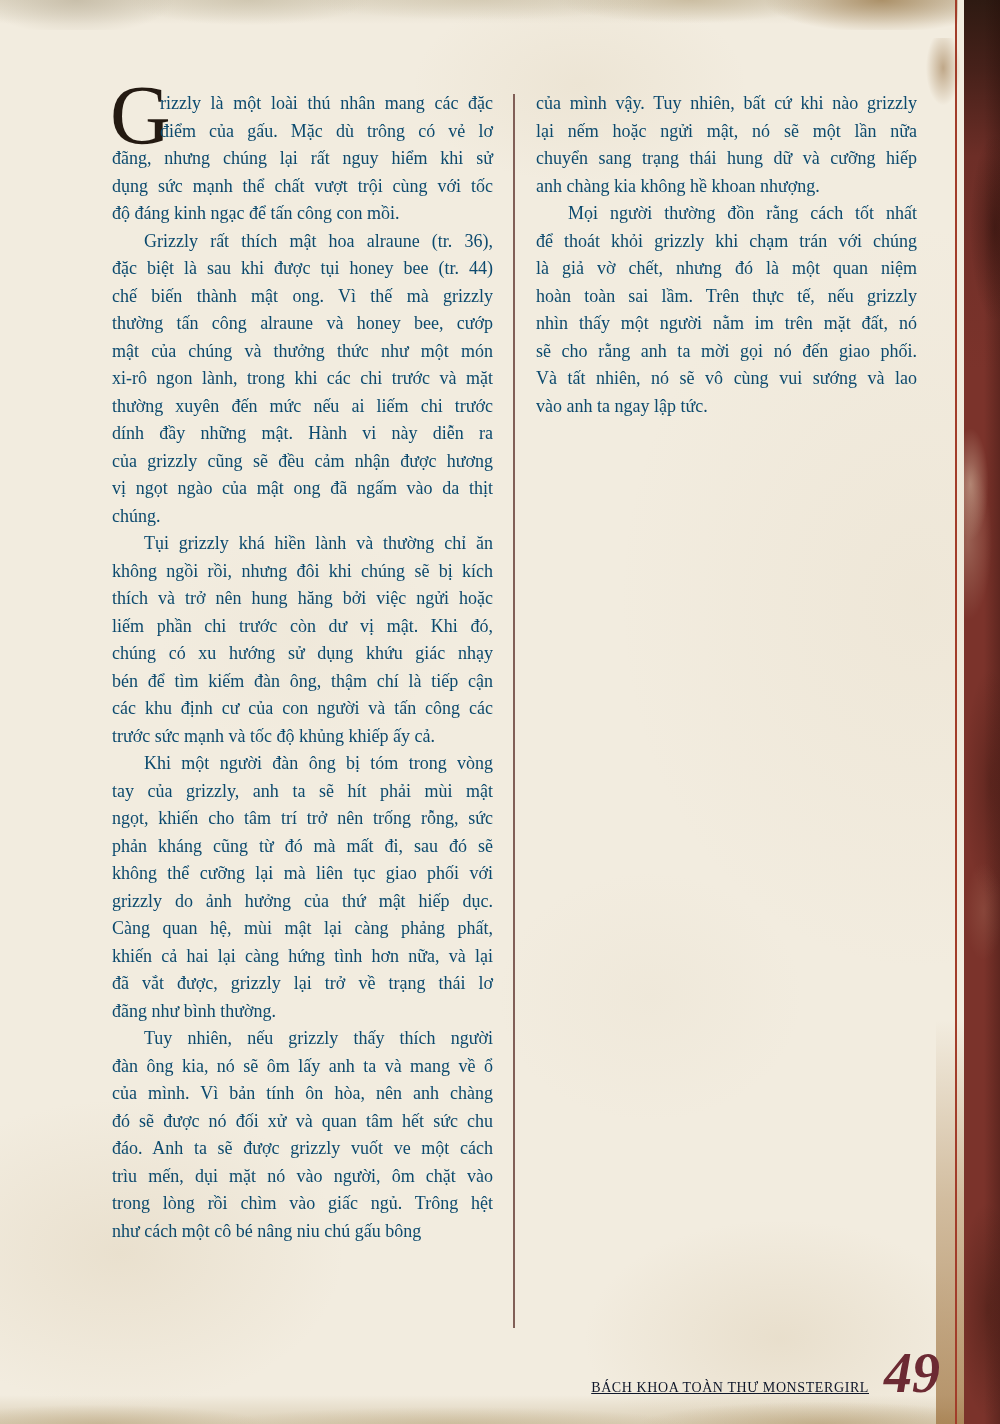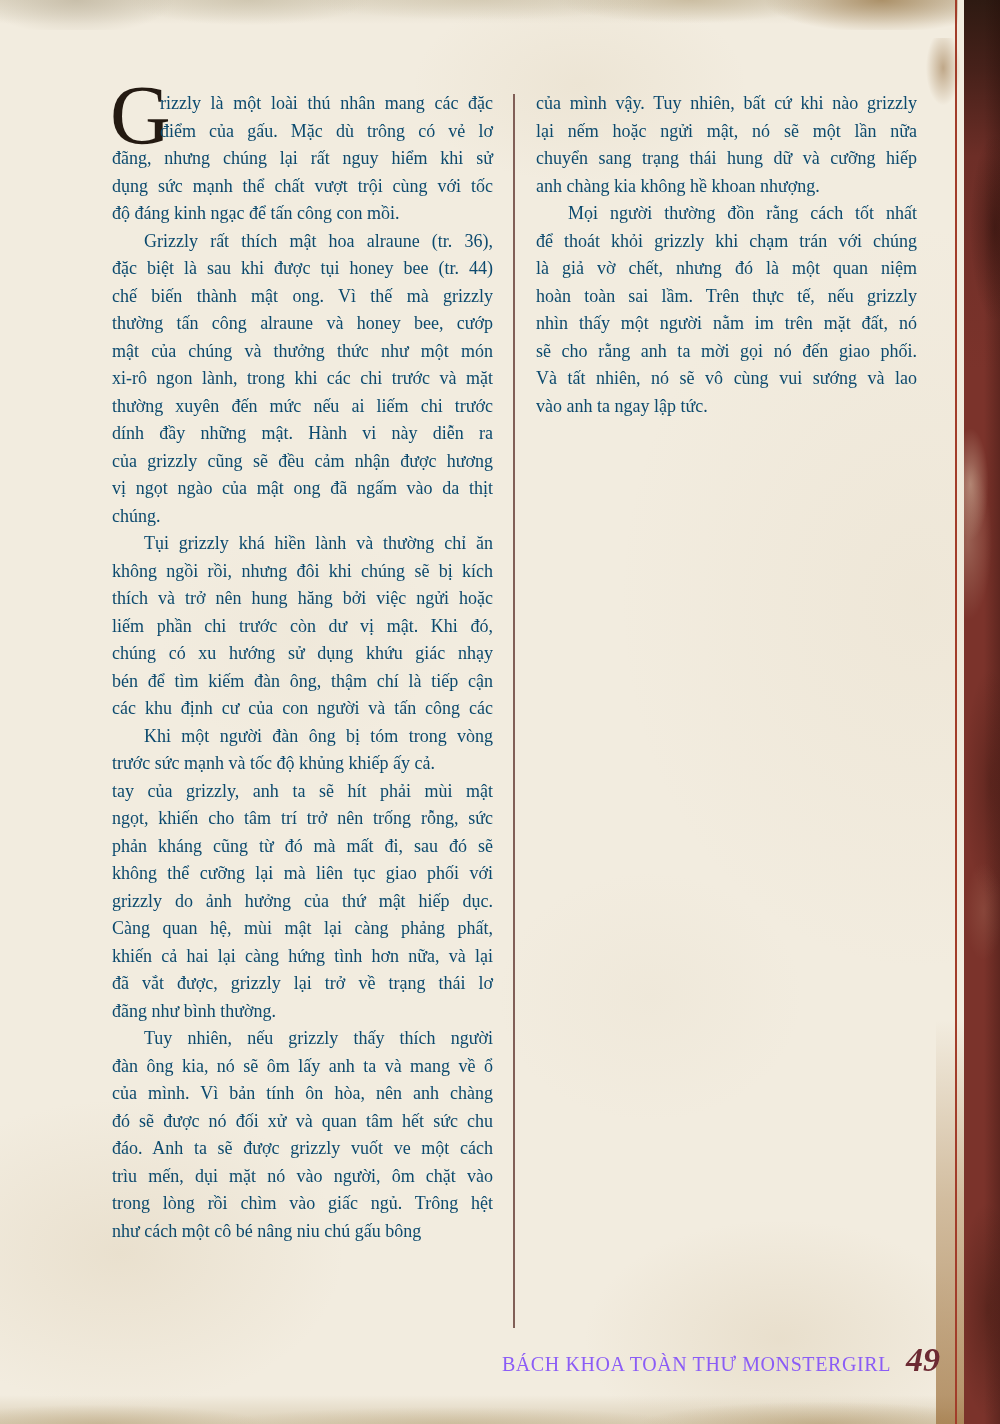--- a/index.html
+++ b/index.html
@@ -79,24 +79,24 @@
   }
   .divider {
     position:absolute; left:513px; top:94px; width:2px; height:1234px;
     background:#6d4640; opacity:.85;
   }
   .footer {
     position:absolute; top:1341px; left:400px; right:60px;
     display:flex; justify-content:flex-end; align-items:baseline; gap:15px;
   }
   .footer-title {
-    font-size:20px; letter-spacing:.6px; color:#8b5cf6; font-weight:500;
+    font-size:14px; letter-spacing:.6px; color:#0f172a; font-weight:500;text-decoration:underline;
   }
   .footer-num {
-    font-size:34px; font-style:italic; font-weight:bold; color:#6c2a33;
+    font-size:56px; font-style:italic; font-weight:bold; color:#6c2a33;
   }
 </style>
 </head>
 <body>
 
 <div class="page">
 
   <div class="top-stain"></div>
   <div class="stain-tr2"></div>
   <div class="bottom-stain"></div>
@@ -124,22 +124,22 @@
       <div class="line">của grizzly cũng sẽ đều cảm nhận được hương</div>
       <div class="line">vị ngọt ngào của mật ong đã ngấm vào da thịt</div>
       <div class="line last">chúng.</div>
       <div class="line indent">Tụi grizzly khá hiền lành và thường chỉ ăn</div>
       <div class="line">không ngồi rồi, nhưng đôi khi chúng sẽ bị kích</div>
       <div class="line">thích và trở nên hung hăng bởi việc ngửi hoặc</div>
       <div class="line">liếm phần chi trước còn dư vị mật. Khi đó,</div>
       <div class="line">chúng có xu hướng sử dụng khứu giác nhạy</div>
       <div class="line">bén để tìm kiếm đàn ông, thậm chí là tiếp cận</div>
       <div class="line">các khu định cư của con người và tấn công các</div>
+      <div class="line last">trước sức mạnh và tốc độ khủng khiếp ấy cả.</div>
       <div class="line indent">Khi một người đàn ông bị tóm trong vòng</div>
-      <div class="line last">trước sức mạnh và tốc độ khủng khiếp ấy cả.</div>
       <div class="line">tay của grizzly, anh ta sẽ hít phải mùi mật</div>
       <div class="line">ngọt, khiến cho tâm trí trở nên trống rỗng, sức</div>
       <div class="line">phản kháng cũng từ đó mà mất đi, sau đó sẽ</div>
       <div class="line">không thể cưỡng lại mà liên tục giao phối với</div>
       <div class="line">grizzly do ảnh hưởng của thứ mật hiếp dục.</div>
       <div class="line">Càng quan hệ, mùi mật lại càng phảng phất,</div>
       <div class="line">khiến cả hai lại càng hứng tình hơn nữa, và lại</div>
       <div class="line">đã vắt được, grizzly lại trở về trạng thái lơ</div>
       <div class="line last">đãng như bình thường.</div>
       <div class="line indent">Tuy nhiên, nếu grizzly thấy thích người</div>

